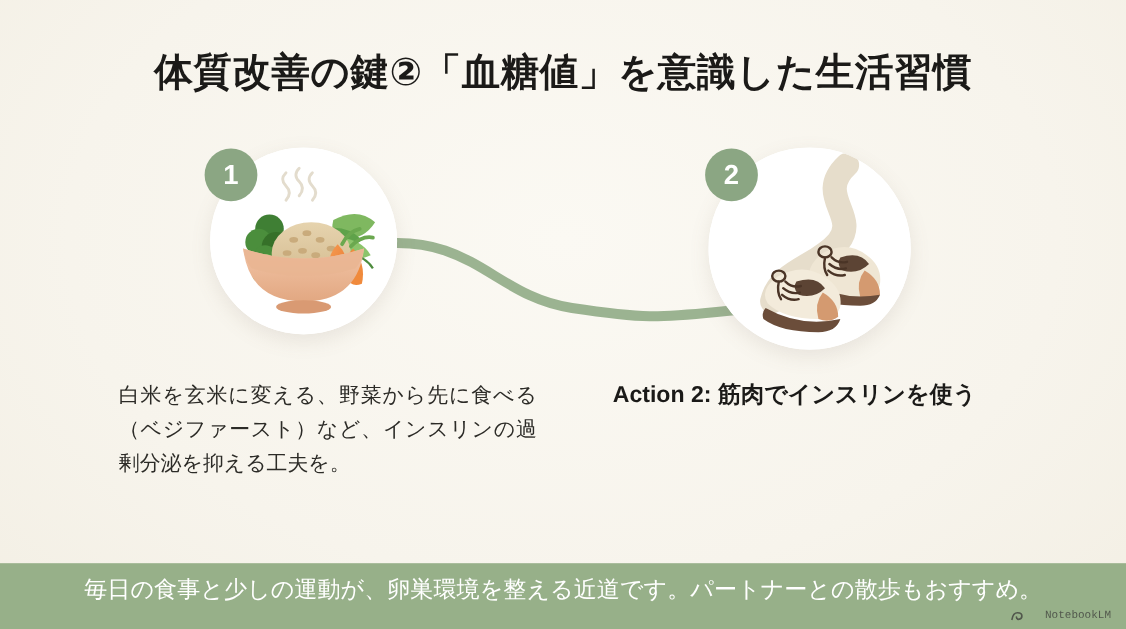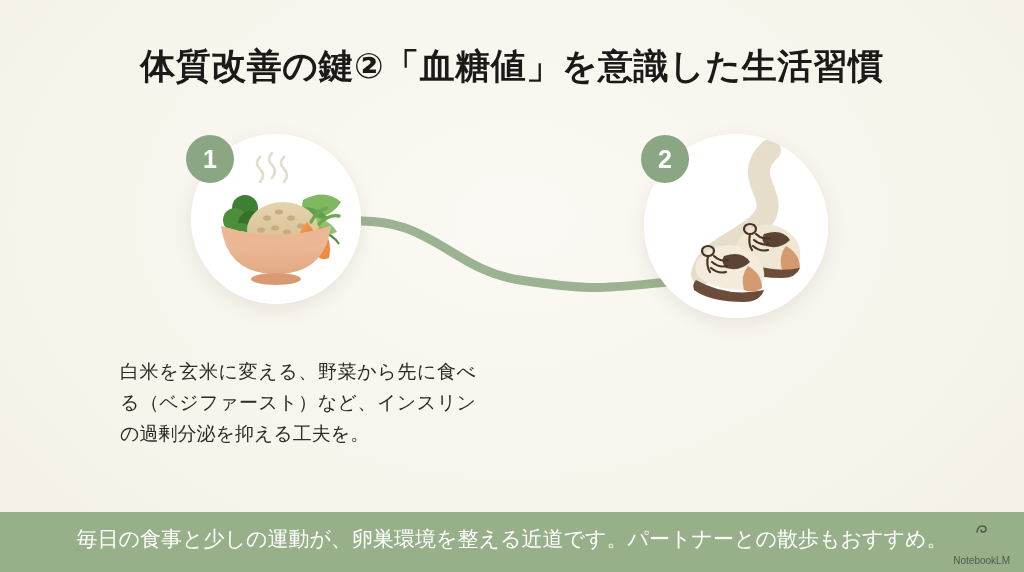--- a/index.html
+++ b/index.html
@@ -107,55 +107,55 @@
     font-weight: bold;
     color: #1b1a18;
     margin: 0 0 8px 0;
     line-height: 1.3;
     white-space: nowrap;
   }
   .action-body {
     font-size: 19px;
     color: #2c2b27;
     line-height: 1.62;
-    margin: 12px;
+    margin: 0;
     text-align: justify;
   }
 
   
   .footer-band {
     position: absolute;
     left: 0;
     top: 512px;
     width: 1024px;
     height: 60px;
     background: #97b089;
+    font-family: Liberation Mono, monospace;
   }
   .footer-text {
     position: absolute;
     left: 0;
     top: 14px;
     width: 1024px;
     text-align: center;
     color: #ffffff;
     font-size: 21px;
     line-height: 1.2;
     white-space: nowrap;
   }
   .watermark {
     position: absolute;
     right: 14px;
     bottom: 6px;
     display: flex;
-    align-items: center;
+    align-items: flex-end;
     gap: 20px;
     color: #3a3a38;
     font-size: 10px;
     opacity: 0.75;
-    flex-direction: column;
   }
   .watermark svg { display: block; }
 </style>
 </head>
 <body>
 
 <div class="slide">
 
   <div class="title">体質改善の鍵②「血糖値」を意識した生活習慣</div>
 
@@ -272,20 +272,21 @@
     <div class="badge">
       <span>2</span>
     </div>
   </div>
 
   <div class="col" id="col1">
     <p class="action-body">白米を玄米に変える、野菜から先に食べる（ベジファースト）など、インスリンの過剰分泌を抑える工夫を。</p>
   </div>
 
   <div class="col" id="col2">
+    <p class="action-heading">Action 2: 筋肉でインスリンを使う</p>
   </div>
 
   <div class="footer-band">
     <div class="footer-text">毎日の食事と少しの運動が、卵巣環境を整える近道です。パートナーとの散歩もおすすめ。</div>
     <div class="watermark">
       <svg width="11" height="11" viewBox="0 0 11 11">
         <path d="M1 8 Q2 2 6 2 Q10 2 10 5 Q10 8 7 8 Q5 8 5 6" fill="none" stroke="#3a3a38" stroke-width="1.5" stroke-linecap="round"></path>
       </svg>
       <span>NotebookLM</span>
     </div>

